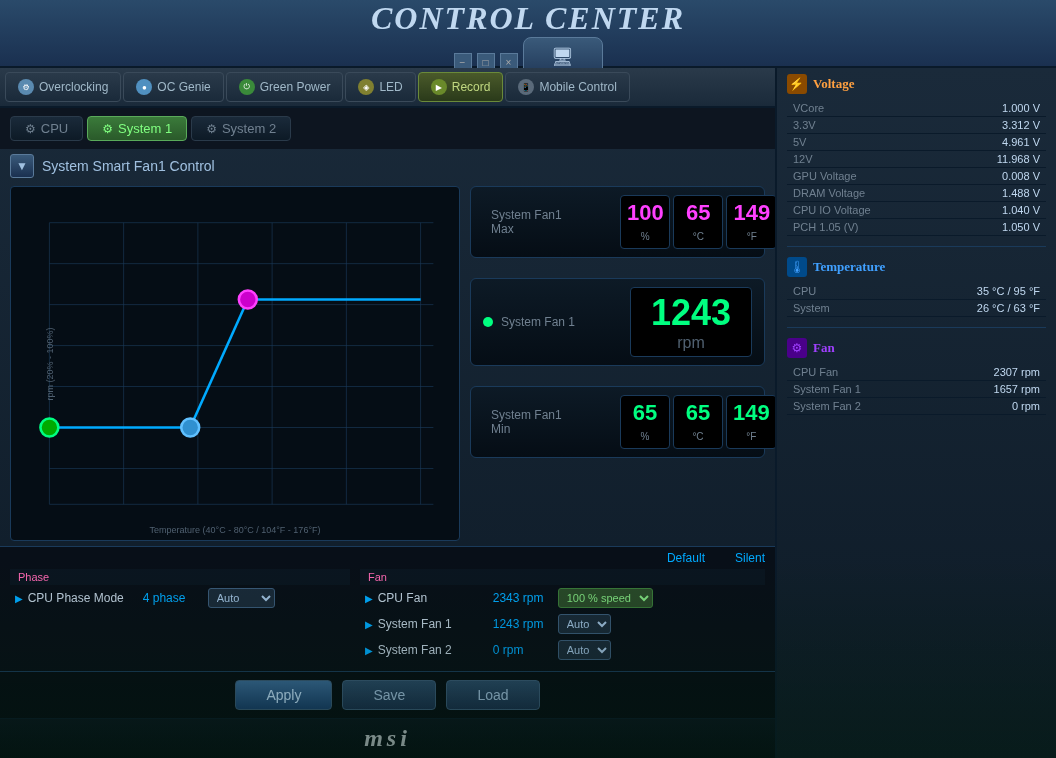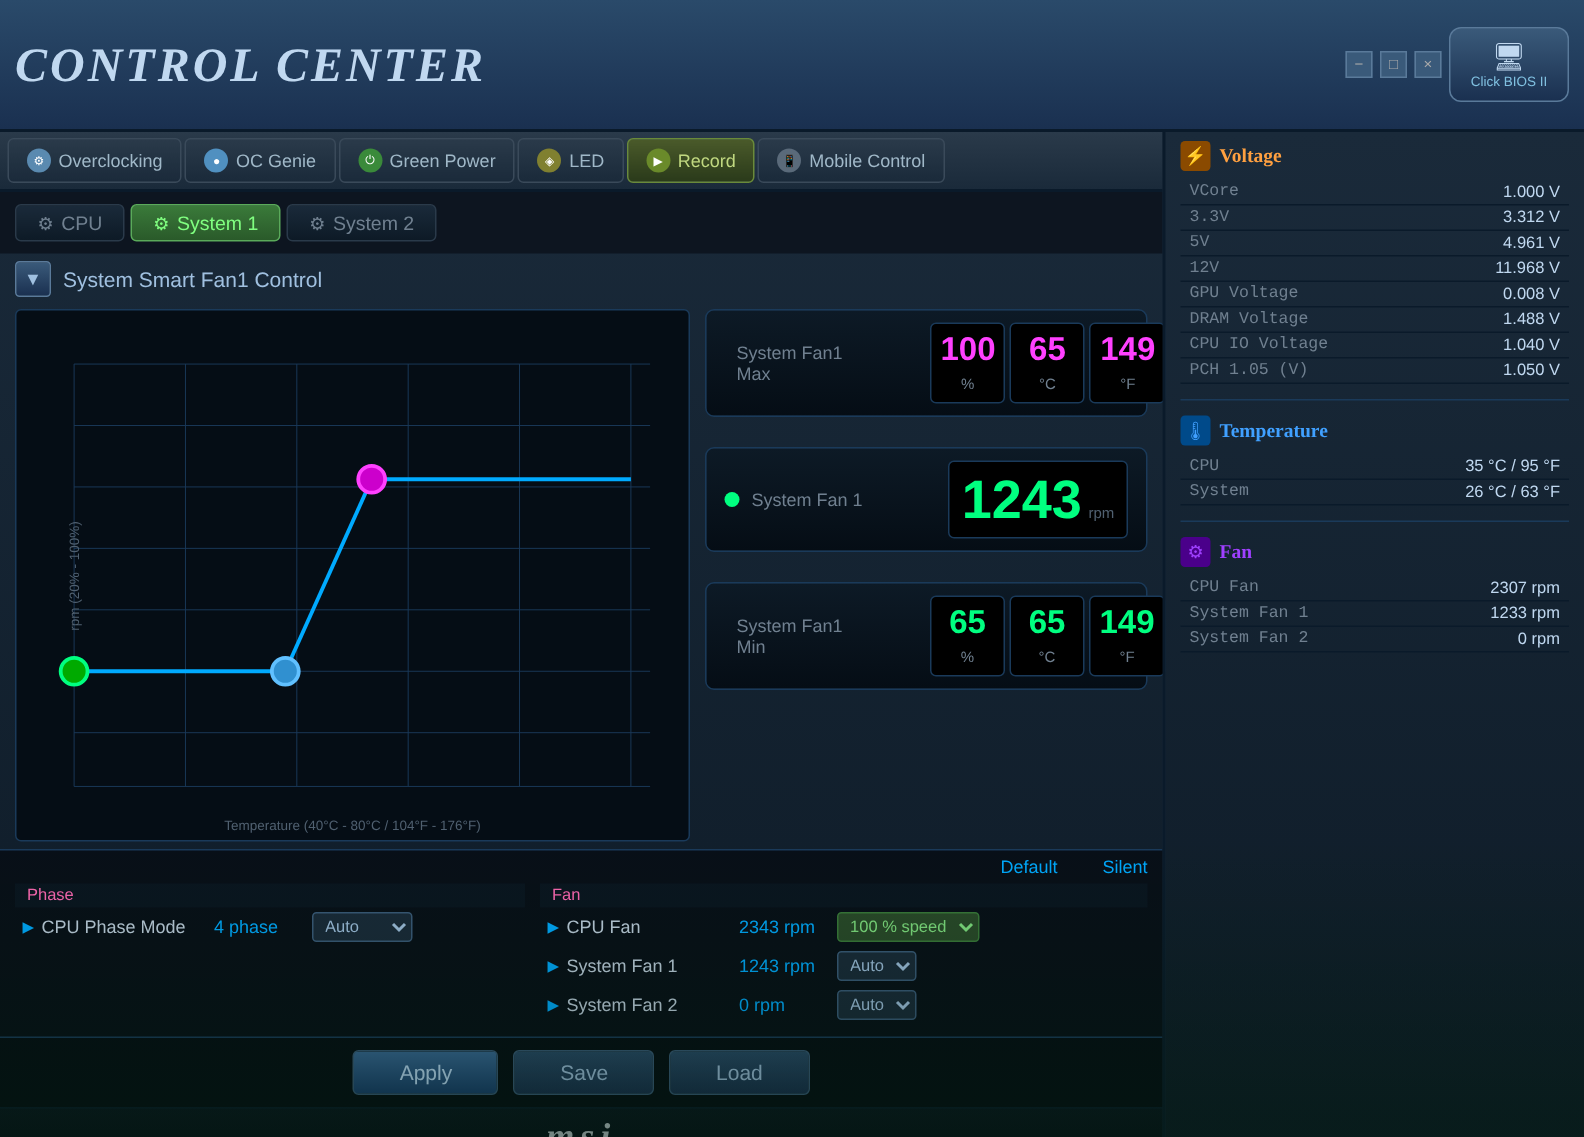--- a/index.html
+++ b/index.html
@@ -7,27 +7,28 @@
       width: 1056px;
       height: 758px;
       font-family: Arial, sans-serif;
       background: #1a2a3a;
       overflow: hidden;
       position: relative;
     }
 
     
     .title-bar {
-      height: 88px;
+      height: 68px;
       background: linear-gradient(180deg, #2a4a6a 0%, #1a3050 100%);
       display: flex;
       align-items: center;
       justify-content: space-between;
       padding: 0 10px;
       border-bottom: 2px solid #0a1a2a;
+      flex-direction: column;
     }
     .app-title {
       font-family: 'Times New Roman', serif;
       font-size: 32px;
       color: #c0d8f0;
       font-style: italic;
       font-weight: bold;
       letter-spacing: 2px;
       text-transform: uppercase;
     }
@@ -269,21 +270,21 @@
       color: #708090;
     }
     .color-green { color: #00ff80; }
     .color-magenta { color: #ff40ff; }
     .fan-val-rpm {
       font-size: 36px;
       font-weight: bold;
       color: #00ff80;
     }
     .fan-val-rpm-unit {
-      font-size: 10px;
+      font-size: 16px;
       color: #506070;
     }
 
     
     .bottom-area {
       background: #080f18;
       border-top: 1px solid #1a3a5a;
     }
     .bottom-header-row {
       display: flex;
@@ -438,21 +439,20 @@
 
     .info-row {
       display: flex;
       justify-content: space-between;
       padding: 2px 6px;
       border-bottom: 1px solid #0a1a2a;
     }
     .info-label {
       color: #708090;
       font-size: 11px;
-      font-family: Liberation Mono, monospace;
     }
     .info-value {
       color: #c0d8f0;
       font-size: 11px;
     }
     .section-divider {
       height: 1px;
       background: #1a3a5a;
       margin: 4px 10px;
     }
@@ -753,21 +753,21 @@
       <div class="section-header">
         <div class="section-icon fan-icon">⚙</div>
         <span class="section-title fan-section-title">Fan</span>
       </div>
       <div class="info-row">
         <span class="info-label">CPU Fan</span>
         <span class="info-value">2307 rpm</span>
       </div>
       <div class="info-row">
         <span class="info-label">System Fan 1</span>
-        <span class="info-value">1233 rpm</span>
+        <span class="info-value">1657 rpm</span>
       </div>
       <div class="info-row">
         <span class="info-label">System Fan 2</span>
         <span class="info-value">0 rpm</span>
       </div>
     </div>
 
   </div>
 
 </div>

